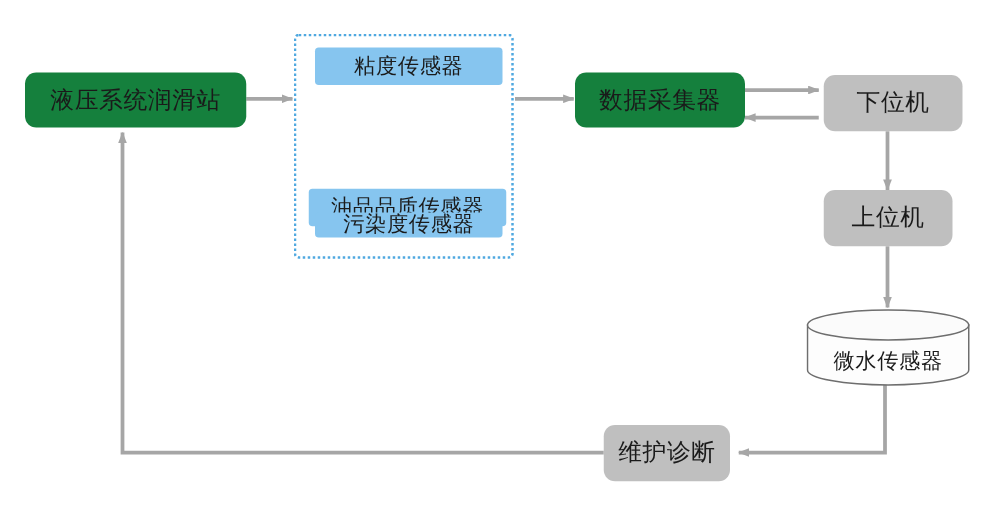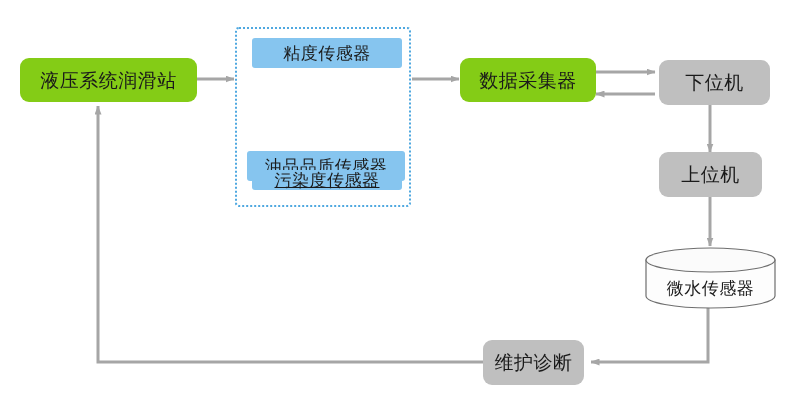--- a/index.html
+++ b/index.html
@@ -28,21 +28,21 @@
     display: flex;
     align-items: center;
     justify-content: center;
     text-align: center;
     box-sizing: border-box;
     color: #1a1a1a;
     line-height: 1.1;
     letter-spacing: 0.5px;
   }
   .node-yellow {
-    background: #84cc16;
+    background: #15803d;
     border-radius: 9px;
   }
   .node-blue {
     background: #86c5ef;
     border-radius: 3px;
   }
   .node-gray {
     background: #bfbfbf;
     border-radius: 9px;
   }
@@ -118,21 +118,21 @@
 
   <div class="node node-blue" style="left:252px; top:38px; width:150px; height:30px; font-size:17px;">
     <span>粘度传感器</span>
   </div>
 
 
   <div class="node node-blue" style="left:247px; top:128px; width:158px; height:30px; font-size:17px;margin-top:23px;">
     <span>油品品质传感器</span>
   </div>
 
-  <div class="node node-blue" style="left:252px; top:170px; width:150px; height:20px; font-size:17px;text-decoration:underline;">
+  <div class="node node-blue" style="left:252px; top:170px; width:150px; height:20px; font-size:17px;">
     <span>污染度传感器</span>
   </div>
 
   <div class="node node-yellow" style="left:460px; top:58px; width:136px; height:44px; font-size:19px;">
     <span>数据采集器</span>
   </div>
 
   <div class="node node-gray" style="left:659px; top:60px; width:111px; height:45px; font-size:19px;text-align:right;">
     <span>下位机</span>
   </div>

